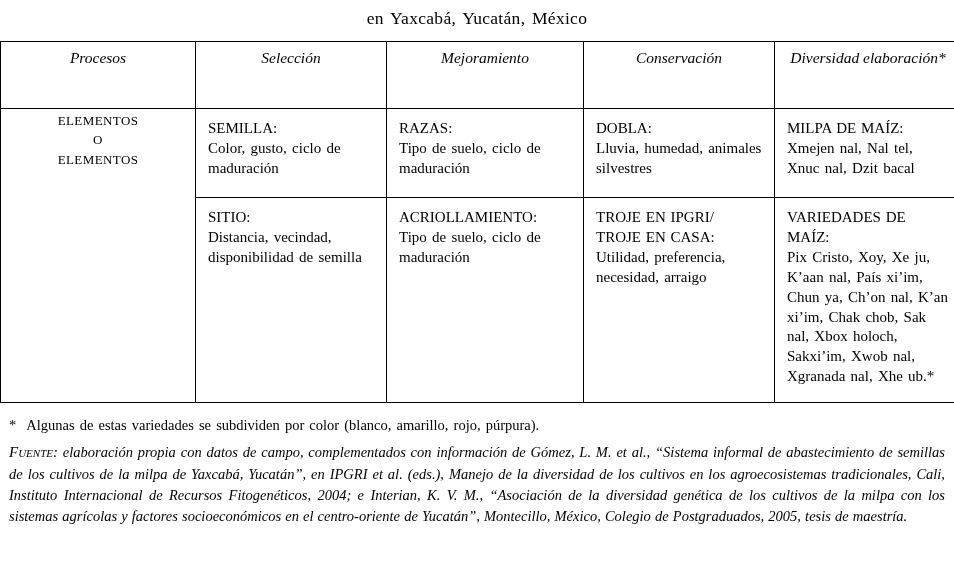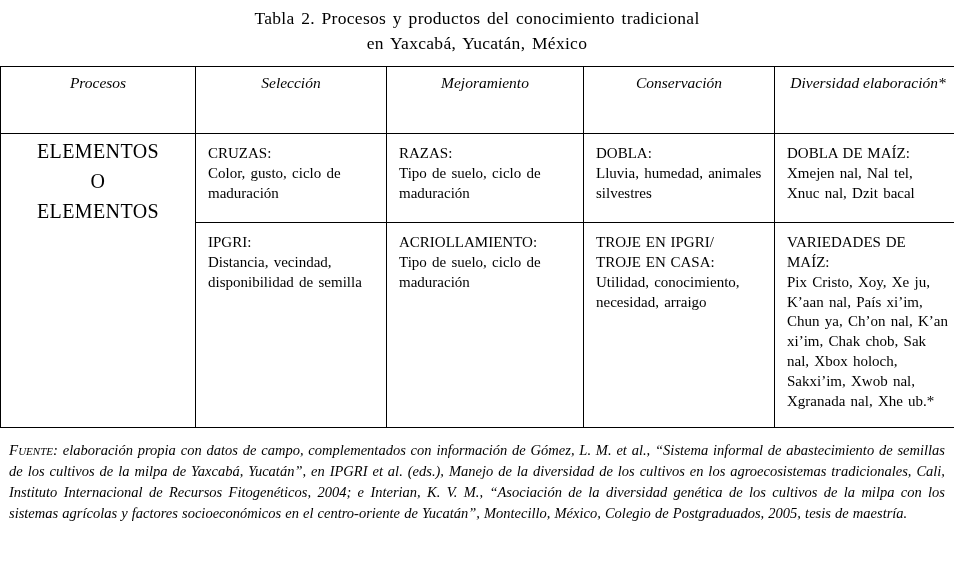--- a/index.html
+++ b/index.html
@@ -56,21 +56,21 @@
   }
   .col1 { width: 190px; }
   .col2 { width: 186px; margin-top: 9px; }
   .col3 { width: 192px; }
   .col4 { width: 186px; }
   .col5 { width: 182px; }
 
   .rowlabel {
     text-align: center;
     vertical-align: middle;
-    font-size: 20px;
+    font-size: 13px;
     line-height: 1.5;
     letter-spacing: 0.4px;
   }
   .cellbox {
     padding: 8px 10px 10px 10px;
     font-size: 15px;
     line-height: 1.33;
   }
   .cell-head {
     display: block;
@@ -106,21 +106,20 @@
     font-variant: small-caps;
     font-size: 15px;
   }
 </style>
 </head>
 <body>
 
 <div class="page">
 
   <div class="title">
-    <span class="title-line">Tabla 2. Procesos y productos del conocimiento tradicional</span>
     <span class="title-line">en Yaxcabá, Yucatán, México</span>
   </div>
 
   <table class="maintable">
     <tbody>
         <tr class="hdr-row">
       <td class="col1">
         <div class="hdr-inner">Procesos</div>
       </td>
       <td class="col2">
@@ -138,72 +137,75 @@
     </tr>
 
     <tr class="r1">
       <td class="col1 rowlabel" rowspan="2">
         <div>ELEMENTOS</div>
         <div>O</div>
         <div>ELEMENTOS</div>
       </td>
       <td class="col2">
         <div class="cellbox">
-          <span class="cell-head">CRUZAS:</span>
+          <span class="cell-head">SEMILLA:</span>
           <span class="cell-body">Color, gusto, ciclo de maduración</span>
         </div>
       </td>
       <td class="col3">
         <div class="cellbox">
           <span class="cell-head">RAZAS:</span>
           <span class="cell-body">Tipo de suelo, ciclo de maduración</span>
         </div>
       </td>
       <td class="col4">
         <div class="cellbox">
           <span class="cell-head">DOBLA:</span>
           <span class="cell-body">Lluvia, humedad, animales silvestres</span>
         </div>
       </td>
       <td class="col5">
         <div class="cellbox">
-          <span class="cell-head">DOBLA DE MAÍZ:</span>
+          <span class="cell-head">MILPA DE MAÍZ:</span>
           <span class="cell-body">Xmejen nal, Nal tel, Xnuc nal, Dzit bacal</span>
         </div>
       </td>
     </tr>
 
     <tr class="r2">
       <td class="col2">
         <div class="cellbox">
-          <span class="cell-head">IPGRI:</span>
+          <span class="cell-head">SITIO:</span>
           <span class="cell-body">Distancia, vecindad, disponibilidad de semilla</span>
         </div>
       </td>
       <td class="col3">
         <div class="cellbox">
           <span class="cell-head">ACRIOLLAMIENTO:</span>
           <span class="cell-body">Tipo de suelo, ciclo de maduración</span>
         </div>
       </td>
       <td class="col4">
         <div class="cellbox">
           <span class="cell-head">TROJE EN IPGRI/ TROJE EN CASA:</span>
-          <span class="cell-body">Utilidad, conocimiento, necesidad, arraigo</span>
+          <span class="cell-body">Utilidad, preferencia, necesidad, arraigo</span>
         </div>
       </td>
       <td class="col5">
         <div class="cellbox">
           <span class="cell-head">VARIEDADES DE MAÍZ:</span>
           <span class="cell-body">Pix Cristo, Xoy, Xe ju, K’aan nal, País xi’im, Chun ya, Ch’on nal, K’an xi’im, Chak chob, Sak nal, Xbox holoch, Sakxi’im, Xwob nal, Xgranada nal, Xhe ub.*</span>
         </div>
       </td>
     </tr>
   </tbody>
     </table>
 
   <div class="notes">
+    <div class="note-star">
+      <span class="star">*</span><span>Algunas de estas variedades se subdividen por color (blanco, amarillo, rojo, púrpura).</span>
+    </div>
     <div class="source">
       <span class="smallcaps">Fuente:</span><span> elaboración propia con datos de campo, complementados con información de Gómez, L. M. et al., “Sistema informal de abastecimiento de semillas de los cultivos de la milpa de Yaxcabá, Yucatán”, en IPGRI et al. (eds.), Manejo de la diversidad de los cultivos en los agroecosistemas tradicionales, Cali, Instituto Internacional de Recursos Fitogenéticos, 2004; e Interian, K. V. M., “Asociación de la diversidad genética de los cultivos de la milpa con los sistemas agrícolas y factores socioeconómicos en el centro-oriente de Yucatán”, Montecillo, México, Colegio de Postgraduados, 2005, tesis de maestría.</span>
     </div>
   </div>
 
 </div>
 
 </body></html>

